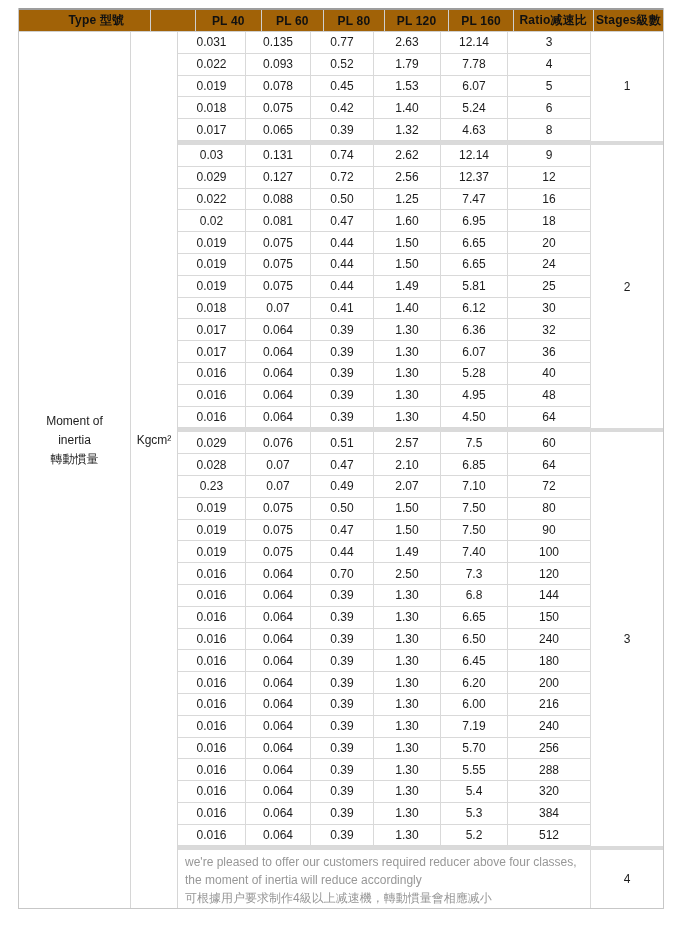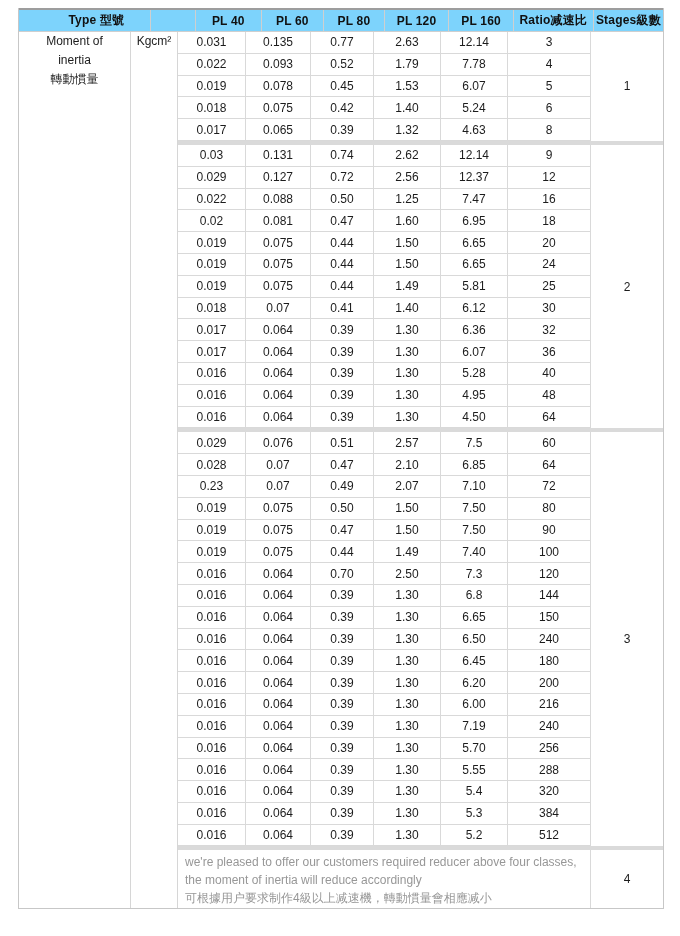--- a/index.html
+++ b/index.html
@@ -15,21 +15,21 @@
     width: 646px;
     border: 1px solid #c7c7c7;
     border-top: none;
     background: #fff;
     font-size: 12px;
   }
   
   .hdr {
     display: flex;
     height: 24px;
-    background: #7dd3fc;
+    background: #a16207;
     border-top: 2px solid #9d9d9d;
     border-bottom: 1px solid #cfcfcf;
     font-weight: bold;
     color: #111;
     padding-left: 24px;
   }
   .hdr .hcell {
     display: flex; align-items: center; justify-content: center;
     border-right: 1px solid #cfcfcf;
     height: 100%;
@@ -43,21 +43,21 @@
   .w-pl60   { width: 65px; }
   .w-pl80   { width: 63px; text-align: right; }
   .w-pl120  { width: 67px; }
   .w-pl160  { width: 67px; }
   .w-ratio  { width: 83px; }
   .w-stages { width: 72px; }
   
   .tbody { display: flex; align-items: stretch; }
   .rowhead {
     display: flex; flex-direction: column;
-    align-items: center; 
+    align-items: center; justify-content: center;
     border-right: 1px solid #d6d6d6;
     padding-bottom: 60px;
     line-height: 19px;
     text-align: center;
   }
   .data-area { display: flex; flex-direction: column; width: 485px; }
   .group { display: flex; align-items: stretch; }
   .grows { display: flex; flex-direction: column; }
   .row { display: flex; border-bottom: 1px solid #d9d9d9; height: 21.8px; }
   .cell {

